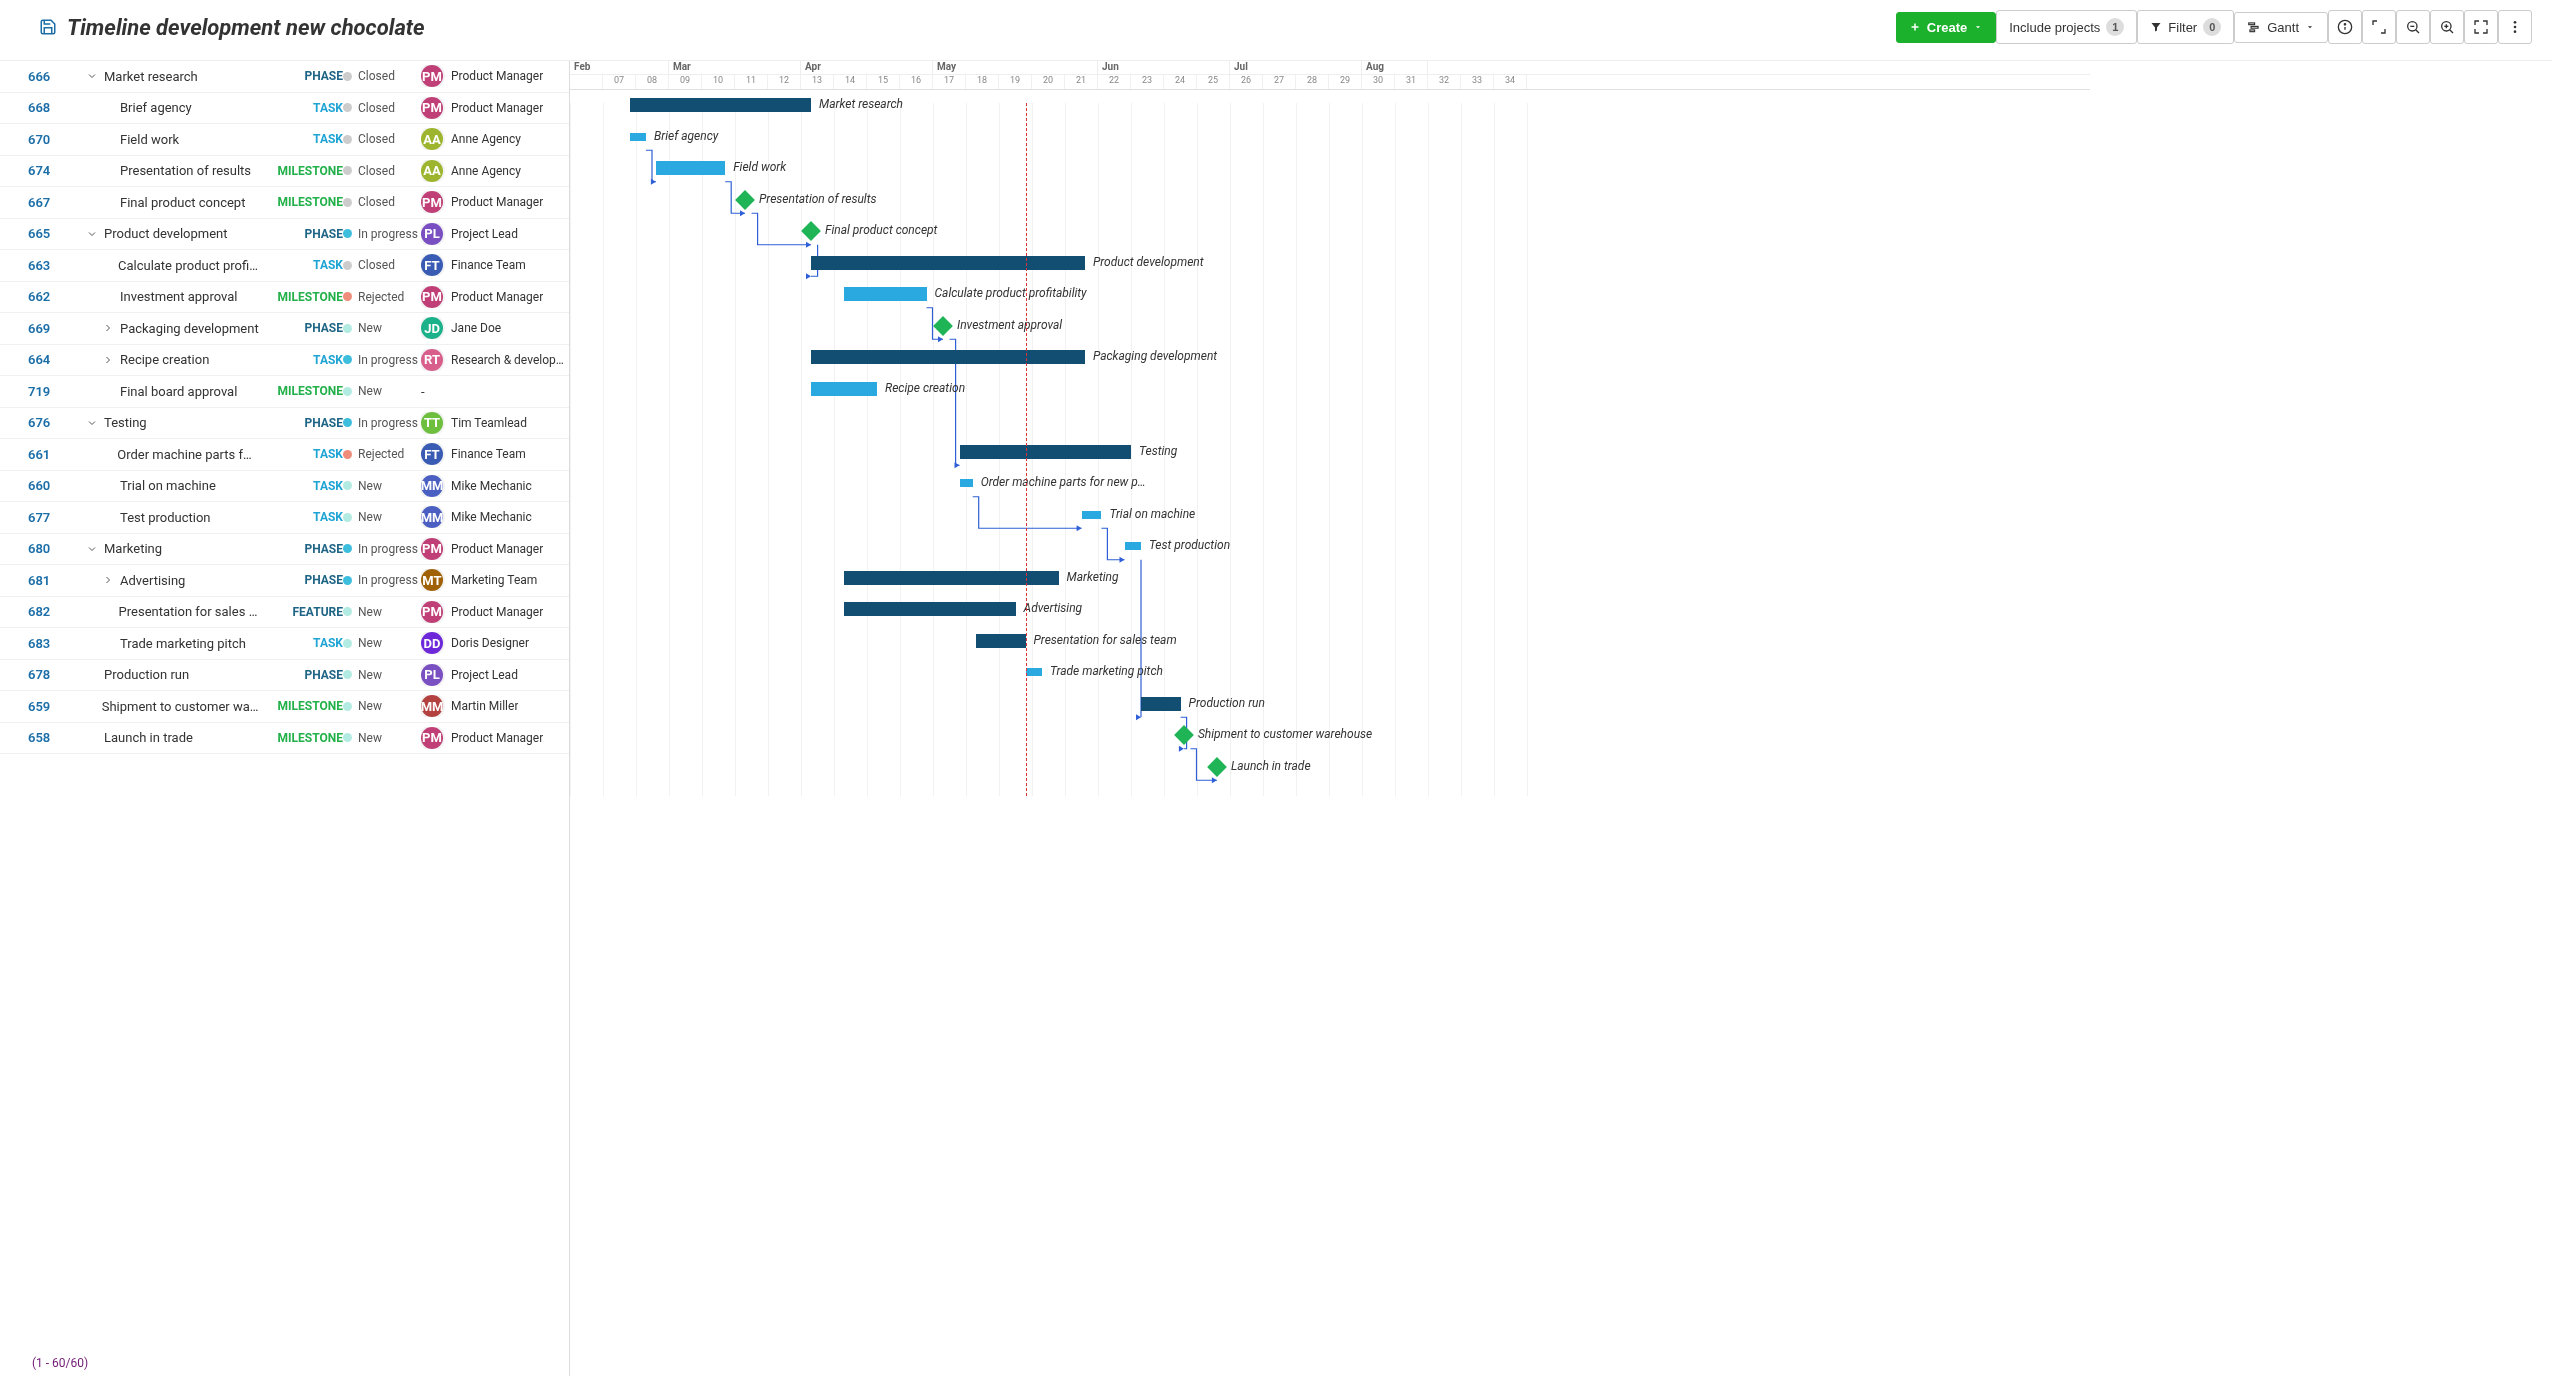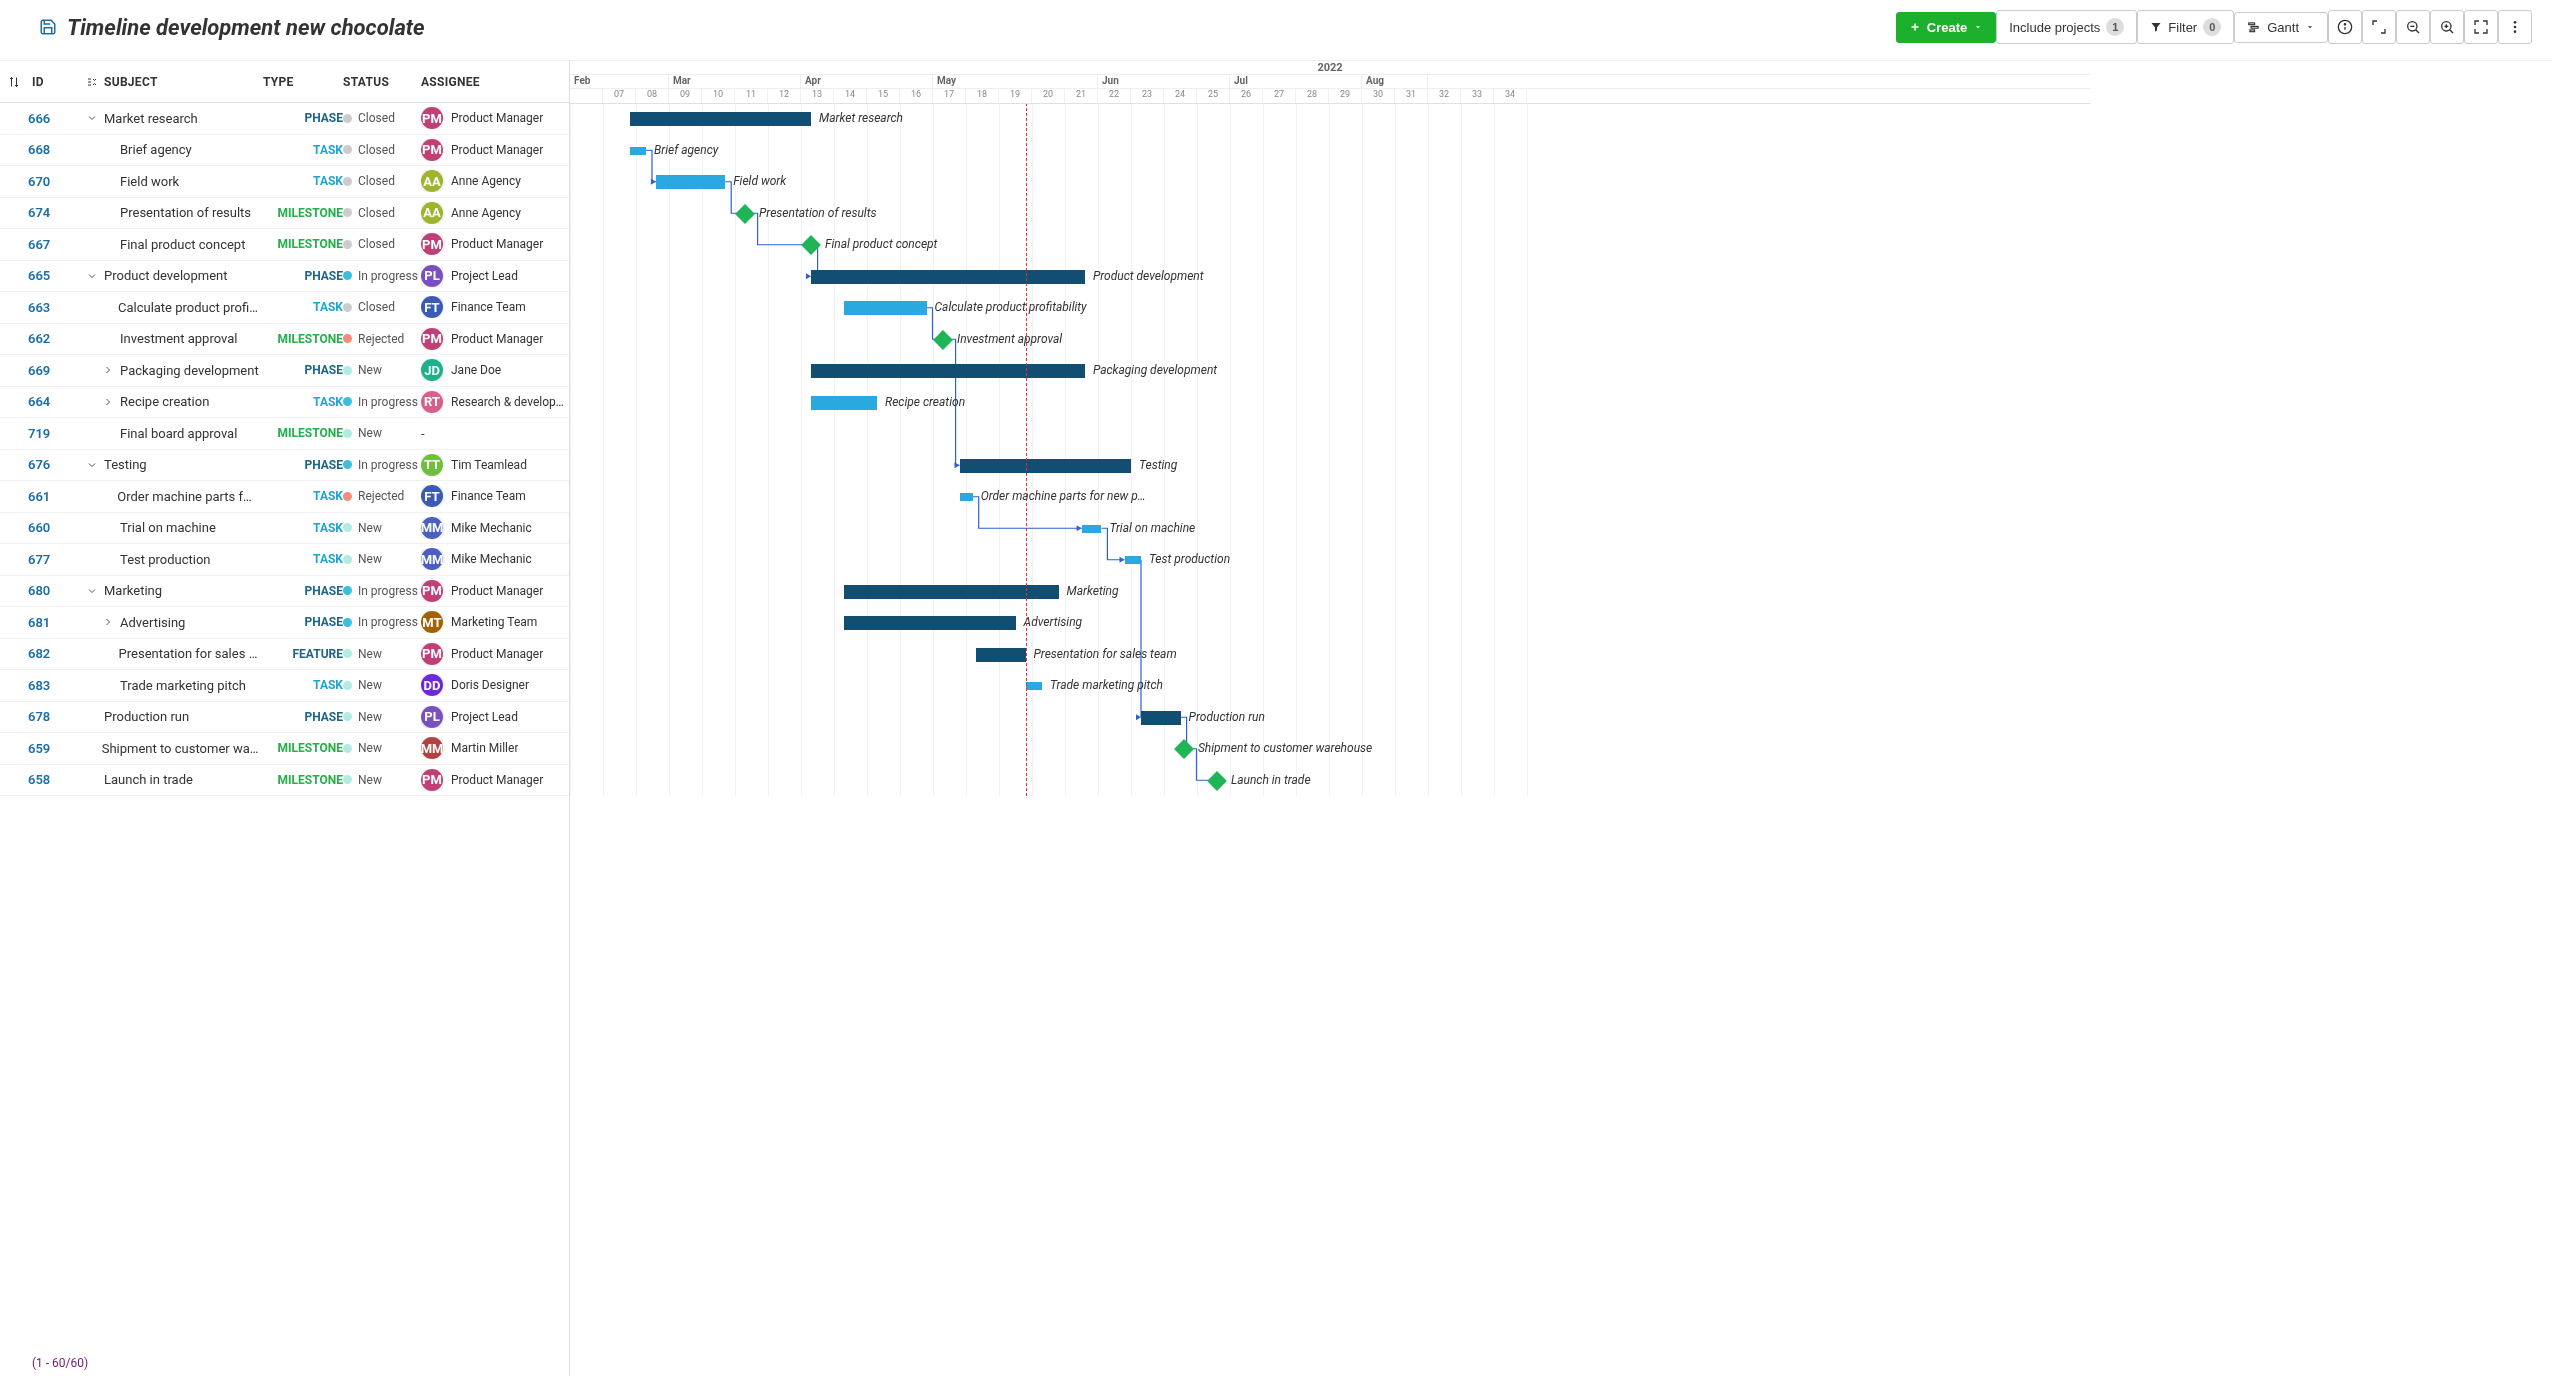--- a/index.html
+++ b/index.html
@@ -162,37 +162,20 @@
             <circle cx="12" cy="12" r="2"></circle>
             <circle cx="12" cy="19" r="2"></circle>
           </svg>
         </button>
     </div>
   </div>
 
   <div class="main">
 
     <div class="table-pane">
-      <div class="table-header">
-        <div class="col-sort">
-            <svg width="12" height="12" viewBox="0 0 24 24" fill="none" stroke="#333" stroke-width="2">
-              <path d="M7 3v18M7 3l-3 3M7 3l3 3M17 21V3M17 21l-3-3M17 21l3-3"></path>
-            </svg>
-          </div>
-        <div class="col-id">ID</div>
-        <div class="col-subject">
-          <svg width="12" height="12" viewBox="0 0 24 24" fill="none" stroke="#333" stroke-width="2">
-              <path d="M4 6h6M4 12h6M4 18h6M14 6l3 3 3-3M14 18l3-3 3 3"></path>
-            </svg>
-          <span>SUBJECT</span>
-        </div>
-        <div class="col-type">TYPE</div>
-        <div class="col-status">STATUS</div>
-        <div class="col-assignee">ASSIGNEE</div>
-      </div>
       <div class="table-body" id="table-body">
           <div class="row">
             <div class="cell-id">666</div>
             <div class="cell-subject" style="padding-left: 0px;">
               <svg viewBox="0 0 24 24" class="chevron">
                 <path d="M6 9l6 6 6-6" fill="none" stroke="#555" stroke-width="2"></path>
               </svg>
               <span class="subject-text">Market research</span>
             </div>
             <div class="cell-type type-phase">PHASE</div>
@@ -550,21 +533,20 @@
               <span class="assignee-name">Product Manager</span>
             </div>
           </div>
         </div>
       <div class="pager">(1 - 60/60)</div>
     </div>
 
     <div class="gantt-pane">
       <div class="gantt-inner" id="gantt-inner" style="height: 735px;">
         <div class="gantt-header">
-          <div class="gh-year">2022</div>
           <div class="gh-months" id="gh-months">
               <div class="gh-month" style="width: 99px;">Feb</div>
               <div class="gh-month" style="width: 132px;">Mar</div>
               <div class="gh-month" style="width: 132px;">Apr</div>
               <div class="gh-month" style="width: 165px;">May</div>
               <div class="gh-month" style="width: 132px;">Jun</div>
               <div class="gh-month" style="width: 132px;">Jul</div>
               <div class="gh-month" style="width: 66px;">Aug</div>
             </div>
           <div class="gh-weeks" id="gh-weeks">

